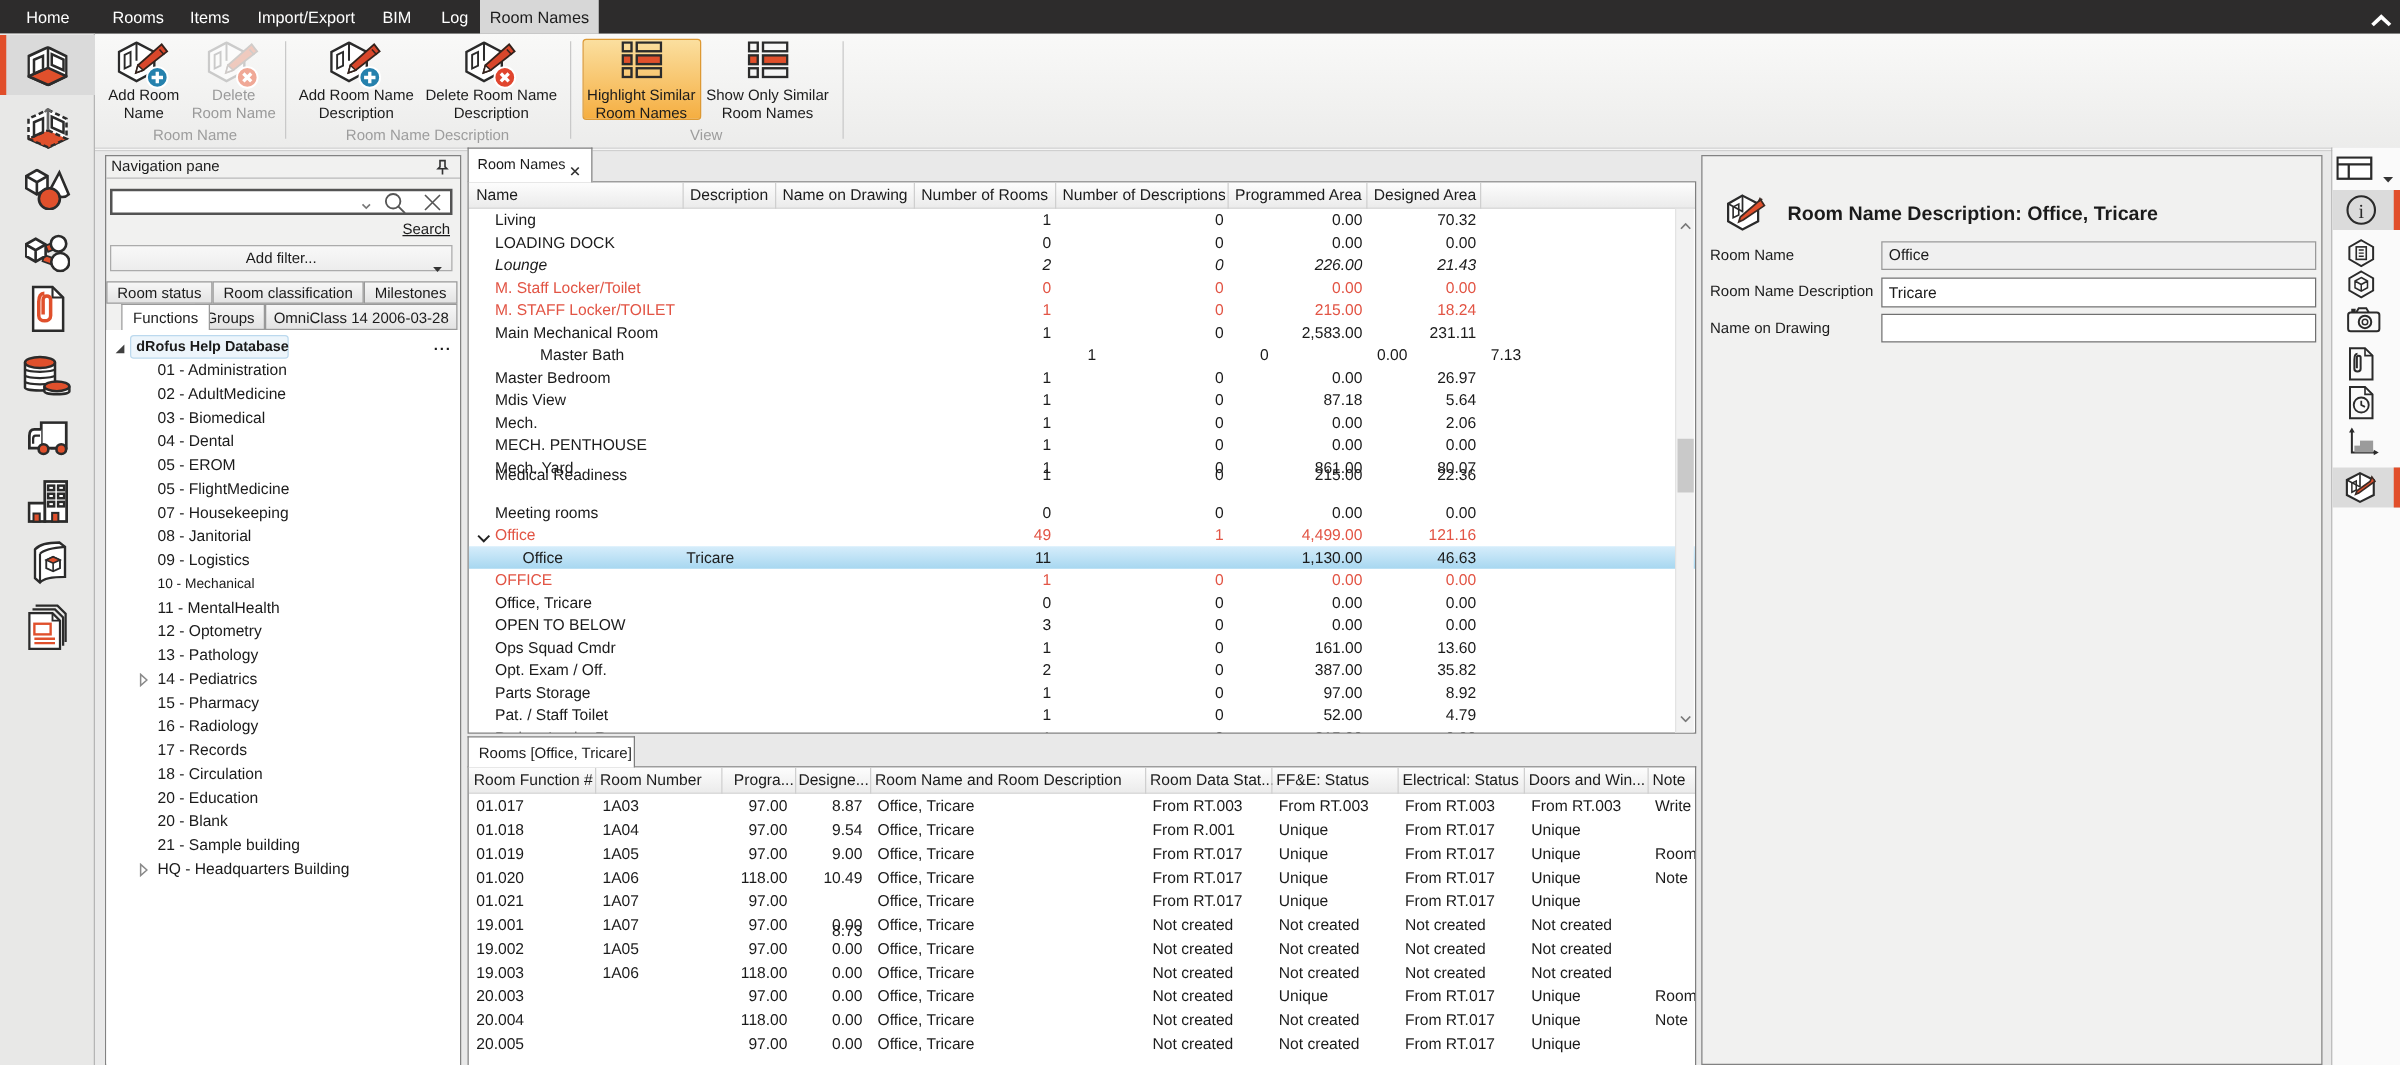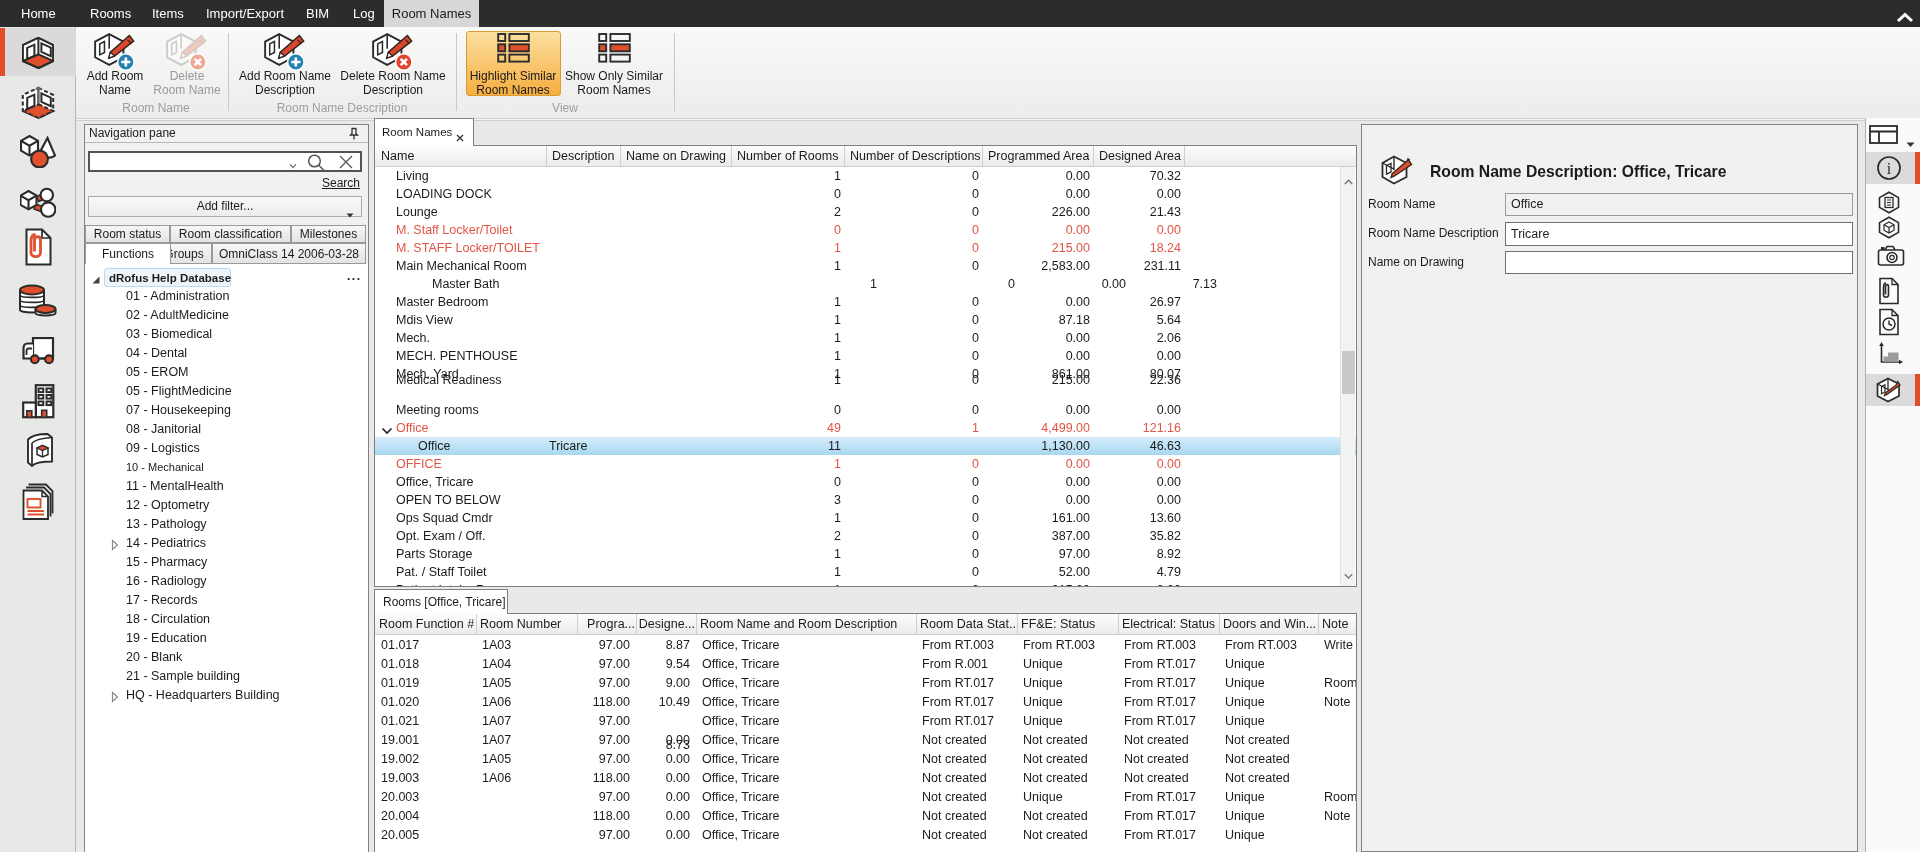--- a/index.html
+++ b/index.html
@@ -242,21 +242,21 @@
             <path d="M2 2 L14 14 M14 2 L2 14" stroke="#555" stroke-width="1.3"></path>
           </svg></span>
       </div>
 <div class="abs" style="right:8px;top:51px;font-size:12px;text-decoration:underline">Search</div>
 <div class="abs" style="left:3px;top:71px;width:274px;height:21px;background:linear-gradient(#f8f8f8,#ededed);border:1px solid #ababab;font-size:12px;text-align:center;line-height:19px;">Add filter...<span style="position:absolute;right:7px;top:8px"><svg width="8" height="5" viewBox="0 0 8 5" style="">
             <path d="M0.5 0.5 L4 4.5 L7.5 0.5 Z" fill="#333"></path>
           </svg></span></div>
 <div class="tabg" style="left:0px;top:100px;width:85px;height:18px;line-height:17px">Room status</div>
 <div class="tabg" style="left:85px;top:100px;width:121px;height:18px;line-height:17px">Room classification</div>
 <div class="tabg" style="left:206px;top:100px;width:75px;height:18px;line-height:17px">Milestones</div>
-<div class="tabw" style="left:0px;top:118px;width:86px;height:21px;line-height:20px;z-index:2">Functions</div>
+<div class="tabw" style="left:12px;top:118px;width:71px;height:21px;line-height:20px;z-index:2">Functions</div>
 <div class="tabg" style="left:71px;top:118px;width:56px;height:21px;line-height:20px">Groups</div>
 <div class="tabg" style="left:127px;top:118px;width:154px;height:21px;line-height:20px">OmniClass 14 2006-03-28</div>
 <div class="abs" style="left:0px;top:139px;width:283px;height:589px;background:#fff">
 <div class="abs" style="left:6px;top:7px"><svg width="10" height="10" viewBox="0 0 10 10" style="">
             <path d="M8.5 1.5 V8.5 H1.5 Z" fill="#404040"></path>
           </svg></div>
 <div class="abs" style="left:19px;top:4px;width:127px;height:19px;background:#edf5fb;border:1px solid #bcd9ee;border-radius:3px;font-weight:bold;font-size:11.5px;line-height:18px;padding-left:4px;white-space:nowrap">dRofus Help Database</div>
 <div class="abs" style="left:262px;top:5px;font-weight:bold;font-size:12px;letter-spacing:1.5px">...</div>
 <div class="abs" style="left:41px;top:23px;font-size:12.5px;line-height:19px;height:19px">01 - Administration</div>
 <div class="abs" style="left:41px;top:42px;font-size:12.5px;line-height:19px;height:19px">02 - AdultMedicine</div>
@@ -272,21 +272,21 @@
 <div class="abs" style="left:41px;top:232px;font-size:12.5px;line-height:19px;height:19px">12 - Optometry</div>
 <div class="abs" style="left:41px;top:251px;font-size:12.5px;line-height:19px;height:19px">13 - Pathology</div>
 <div class="abs" style="left:26px;top:273px"><svg width="8" height="12" viewBox="0 0 8 12" style="">
             <path d="M1.5 1.5 L6.5 6 L1.5 10.5 Z" fill="none" stroke="#8a8a8a" stroke-width="1.2"></path>
           </svg></div>
 <div class="abs" style="left:41px;top:270px;font-size:12.5px;line-height:19px;height:19px">14 - Pediatrics</div>
 <div class="abs" style="left:41px;top:289px;font-size:12.5px;line-height:19px;height:19px">15 - Pharmacy</div>
 <div class="abs" style="left:41px;top:308px;font-size:12.5px;line-height:19px;height:19px">16 - Radiology</div>
 <div class="abs" style="left:41px;top:327px;font-size:12.5px;line-height:19px;height:19px">17 - Records</div>
 <div class="abs" style="left:41px;top:346px;font-size:12.5px;line-height:19px;height:19px">18 - Circulation</div>
-<div class="abs" style="left:41px;top:365px;font-size:12.5px;line-height:19px;height:19px">19 - Education</div>
+<div class="abs" style="left:41px;top:365px;font-size:12.5px;line-height:19px;height:19px">20 - Education</div>
 <div class="abs" style="left:41px;top:384px;font-size:12.5px;line-height:19px;height:19px">20 - Blank</div>
 <div class="abs" style="left:41px;top:403px;font-size:12.5px;line-height:19px;height:19px">21 - Sample building</div>
 <div class="abs" style="left:26px;top:425px"><svg width="8" height="12" viewBox="0 0 8 12" style="">
             <path d="M1.5 1.5 L6.5 6 L1.5 10.5 Z" fill="none" stroke="#8a8a8a" stroke-width="1.2"></path>
           </svg></div>
 <div class="abs" style="left:41px;top:422px;font-size:12.5px;line-height:19px;height:19px">HQ - Headquarters Building</div>
 </div>
 </div>
 <div class="doctab" style="left:374px;top:118px;width:100px;height:28px;line-height:26px;padding-left:7px;z-index:3;font-size:11.5px">Room Names<span style="position:absolute;right:8px;top:7px"><svg width="10" height="10" viewBox="0 0 10 10" style="">
           <path d="M2 2 L8 8 M8 2 L2 8" stroke="#333" stroke-width="1.4"></path>
@@ -314,21 +314,21 @@
 <div class="cell num" style="left:607px;width:108px">0.00</div>
 <div class="cell num" style="left:718px;width:88px">70.32</div>
 </div>
 <div class="row " style="top:39px;">
 <div class="cell" style="left:21px;width:148px">LOADING DOCK</div>
 <div class="cell num" style="left:356px;width:110px">0</div>
 <div class="cell num" style="left:469px;width:135px">0</div>
 <div class="cell num" style="left:607px;width:108px">0.00</div>
 <div class="cell num" style="left:718px;width:88px">0.00</div>
 </div>
-<div class="row " style="top:57px;">
+<div class="row " style="top:57px;font-style:italic;">
 <div class="cell" style="left:21px;width:148px">Lounge</div>
 <div class="cell num" style="left:356px;width:110px">2</div>
 <div class="cell num" style="left:469px;width:135px">0</div>
 <div class="cell num" style="left:607px;width:108px">226.00</div>
 <div class="cell num" style="left:718px;width:88px">21.43</div>
 </div>
 <div class="row red" style="top:75px;">
 <div class="cell" style="left:21px;width:148px">M. Staff Locker/Toilet</div>
 <div class="cell num" style="left:356px;width:110px">0</div>
 <div class="cell num" style="left:469px;width:135px">0</div>

